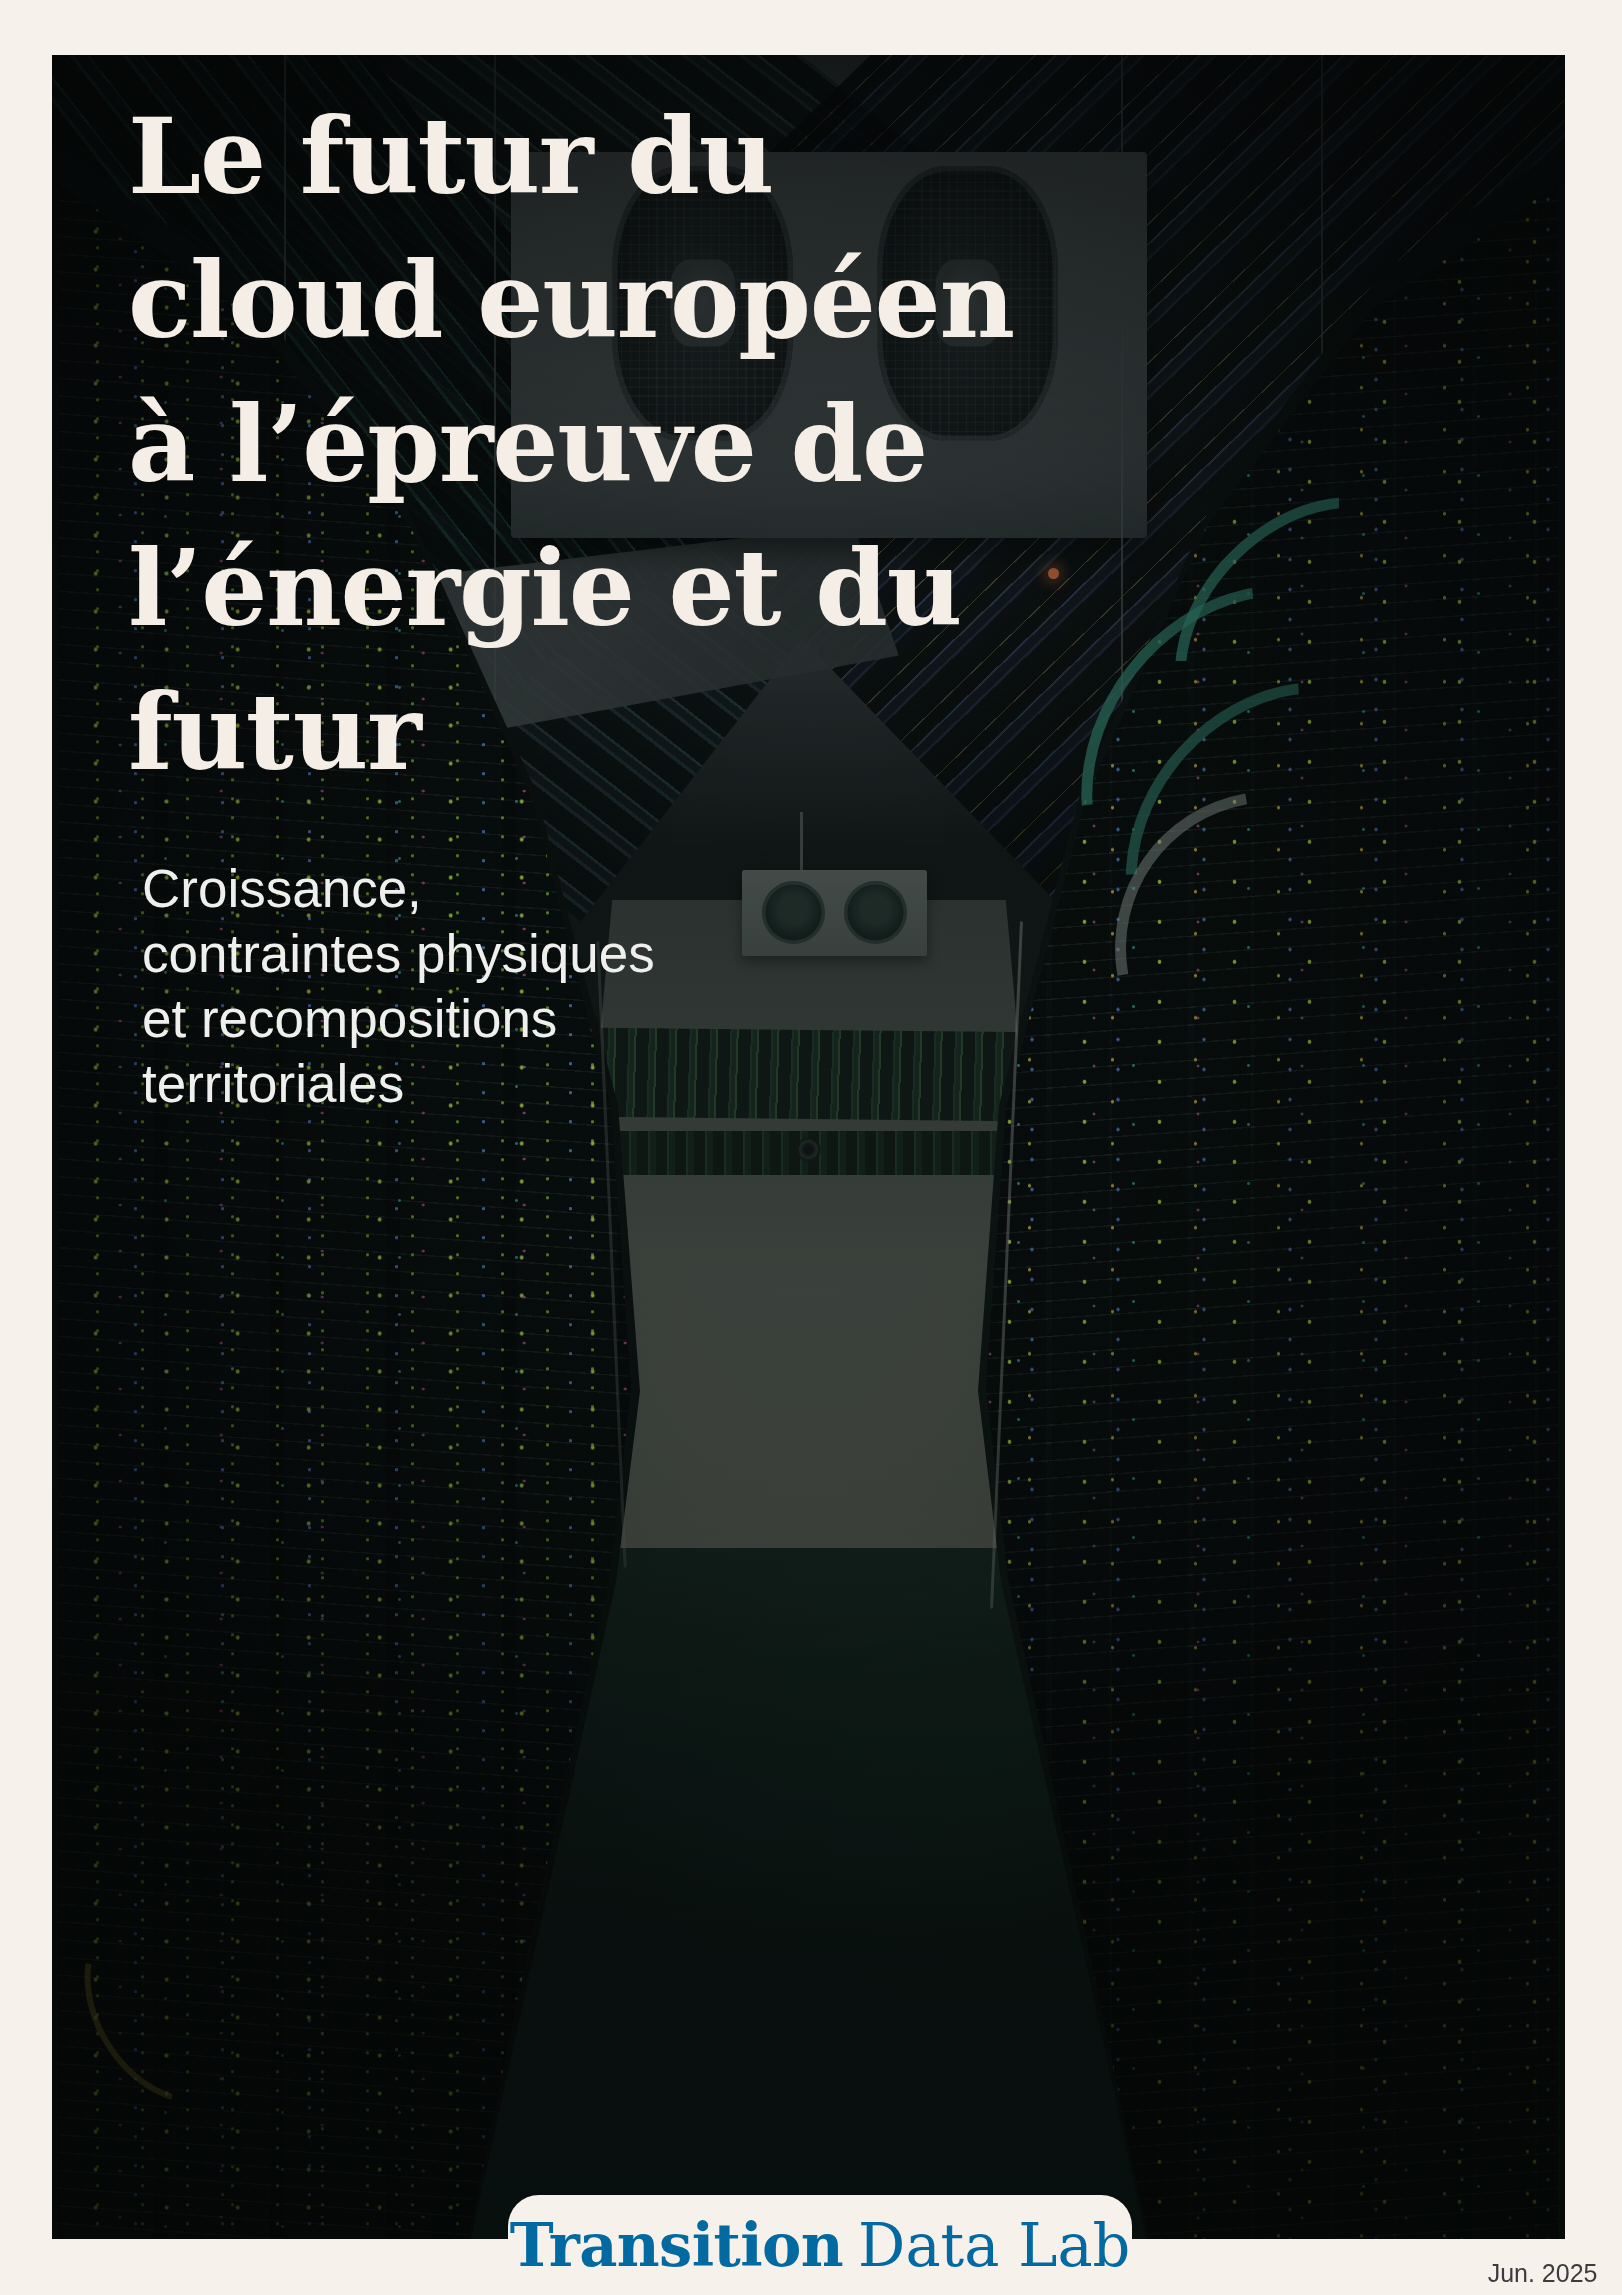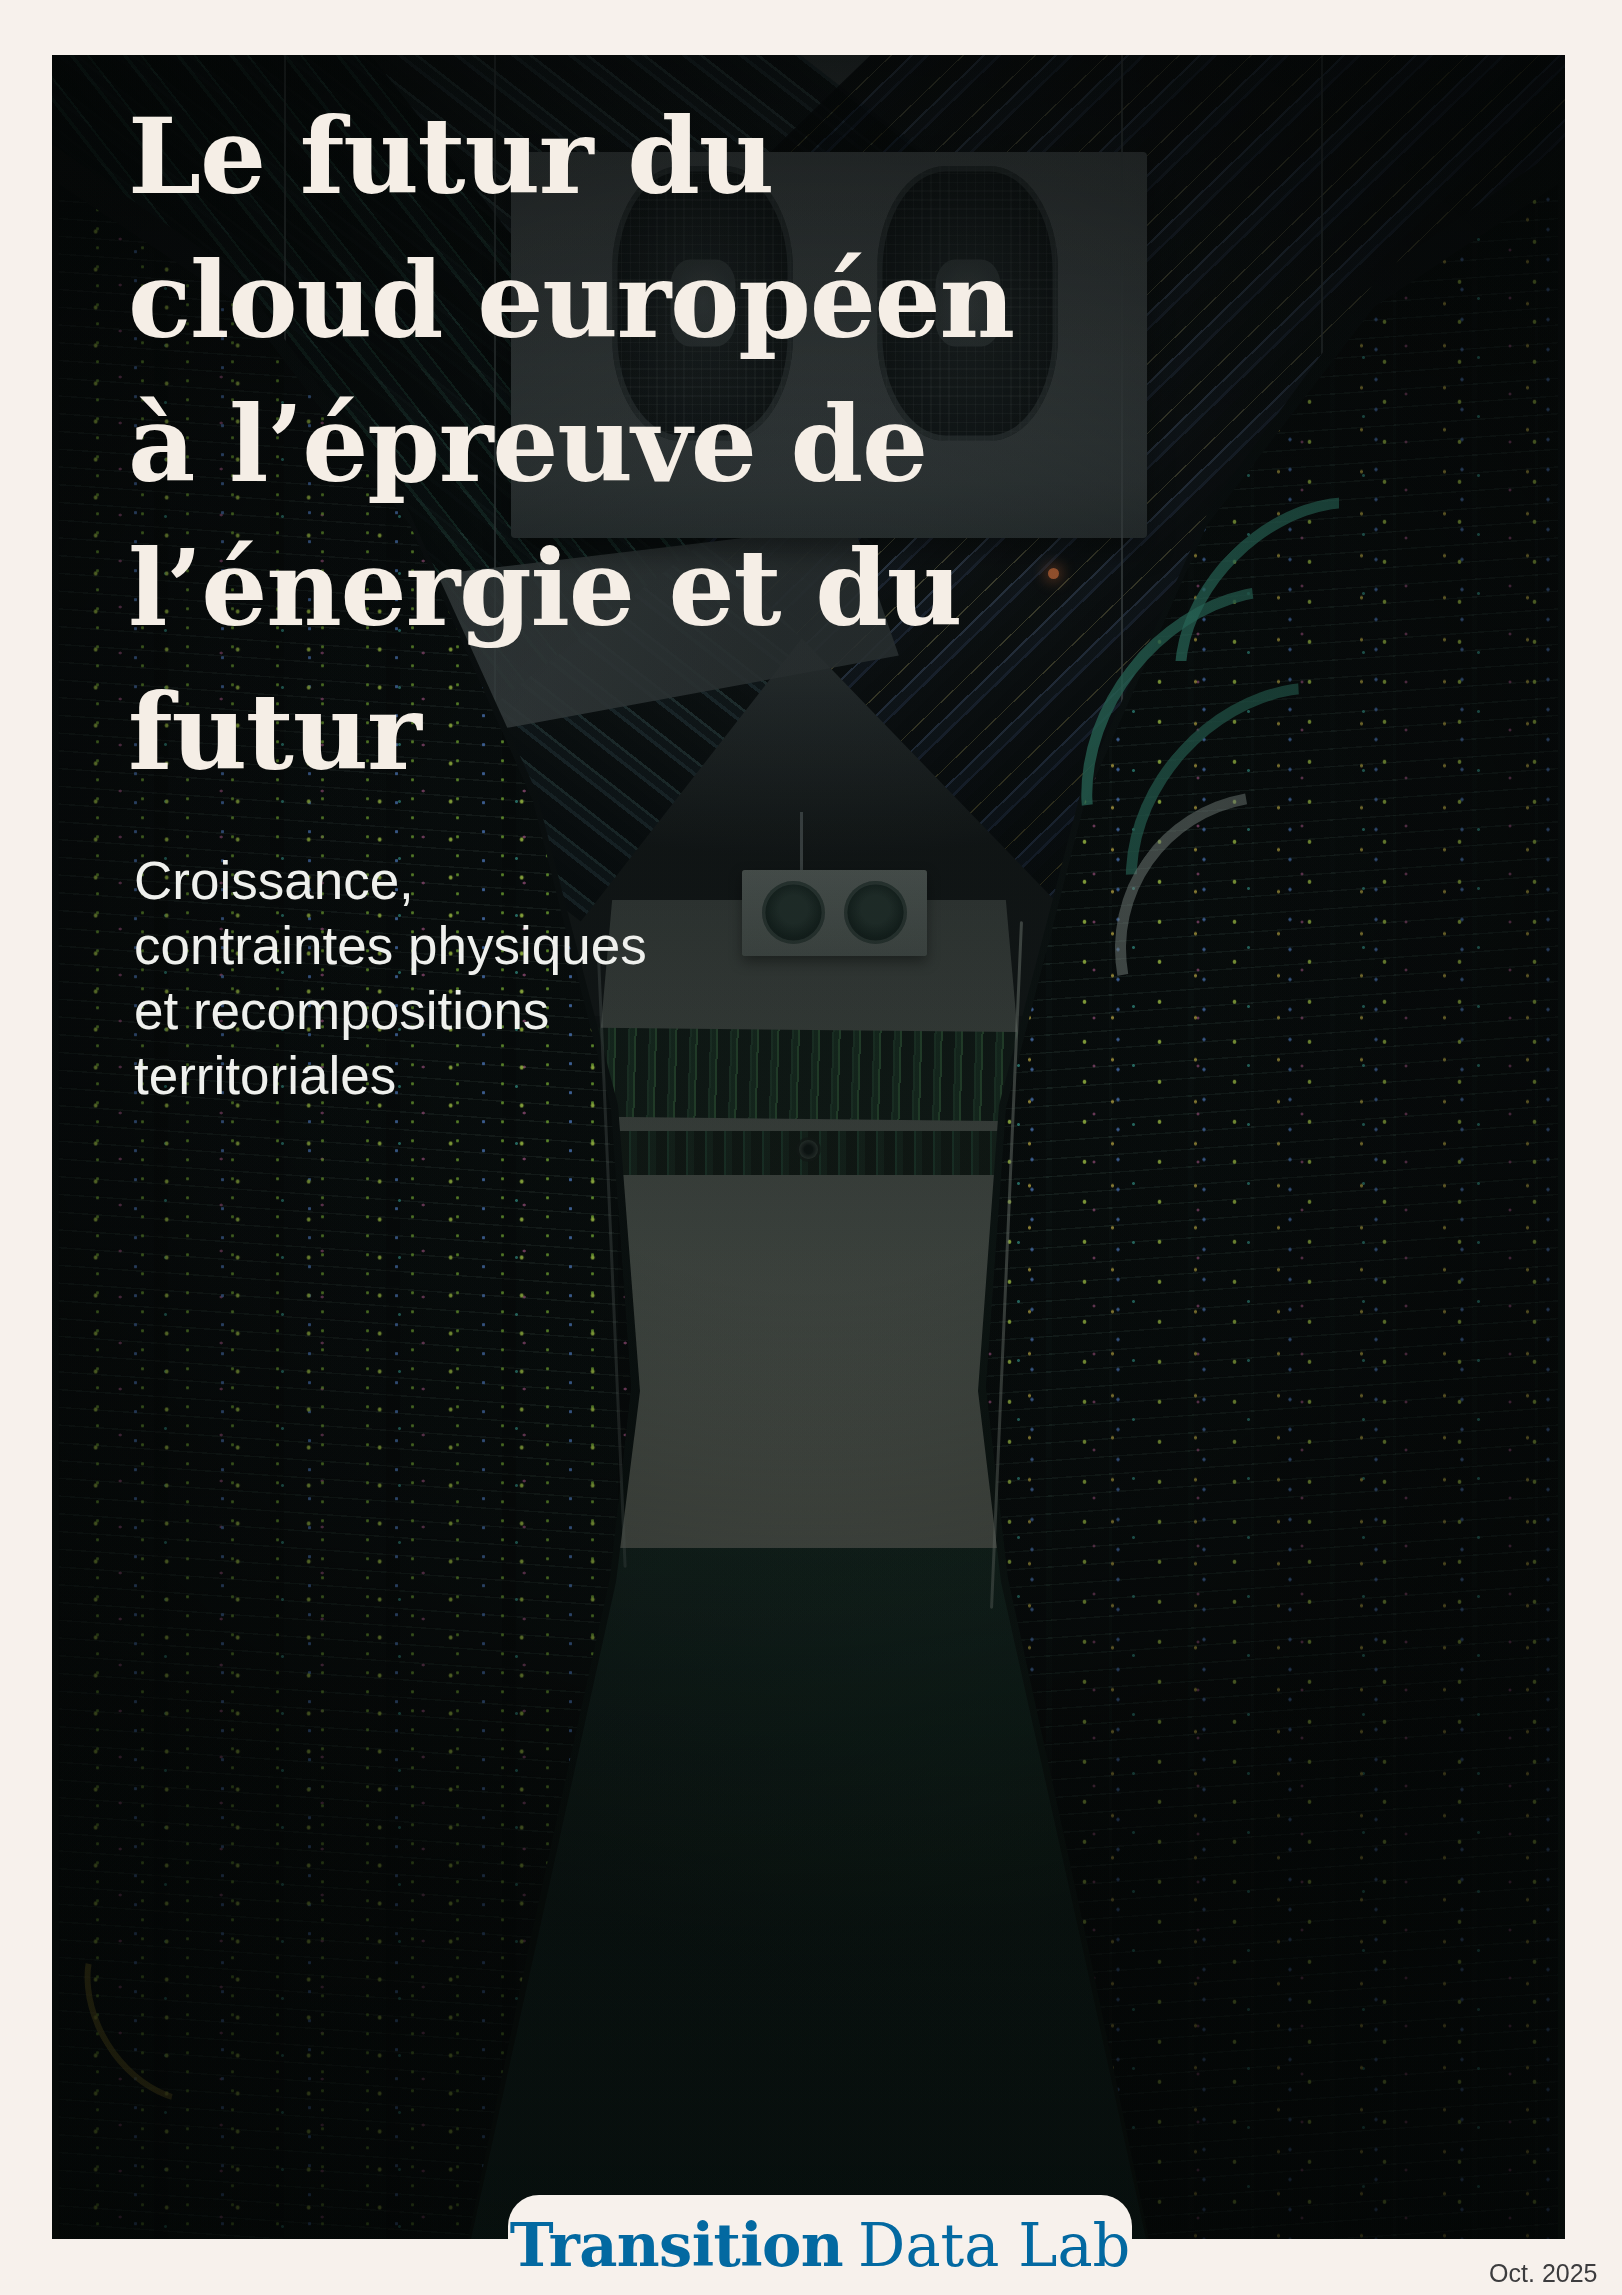--- a/index.html
+++ b/index.html
@@ -201,21 +201,21 @@
   .p-tint{background:linear-gradient(rgba(9,14,13,.2),rgba(9,14,13,.2)),linear-gradient(rgba(14,26,20,.08),rgba(14,26,20,.08));}
 
   
   .cover-title{
     position:absolute;left:76px;top:30px;margin:0;
     font-family:"DejaVu Serif", serif;font-weight:700;
     font-size:104px;line-height:144px;letter-spacing:-0.012em;
     color:#f5eee6;
   }
   .cover-subtitle{
-    position:absolute;left:74px;top:785px;margin:8px;
+    position:absolute;left:74px;top:785px;margin:16px;
     font-family:"Liberation Sans", sans-serif;font-weight:400;
     font-size:53px;line-height:65px;color:#eff0ed;
   }
   .t-line, .s-line{display:block;}
 
   .logo-pill{
     position:absolute;left:508px;top:2195px;width:624px;height:101px;
     background:#f7f1ec;border-radius:31px 31px 0 0;
     display:flex;align-items:center;justify-content:center;gap:15px;
     font-family:"DejaVu Serif", serif;font-size:59px;color:#0369a1;
@@ -287,16 +287,16 @@
       <span class="s-line">et recompositions</span>
       <span class="s-line">territoriales</span>
     </p>
   </div>
 
   <div class="logo-pill">
     <span class="logo-bold">Transition</span>
     <span class="logo-regular">Data Lab</span>
   </div>
 
-  <div class="cover-date">Oct. 2025</div>
+  <div class="cover-date">Jun. 2025</div>
 
 </div>
 
 
 </body></html>

